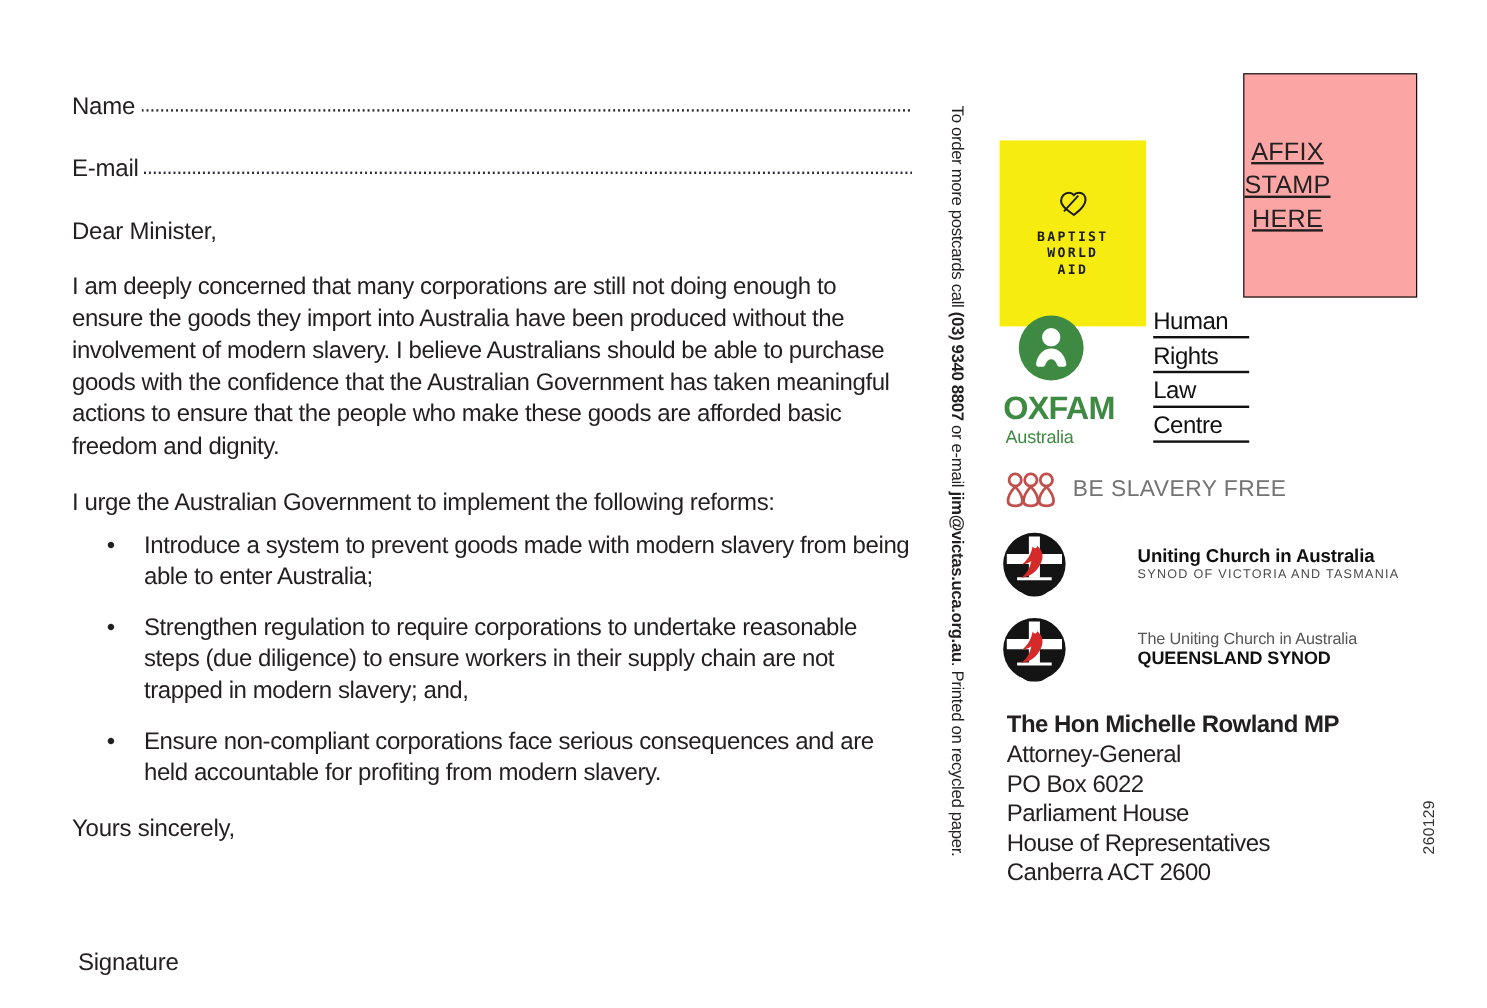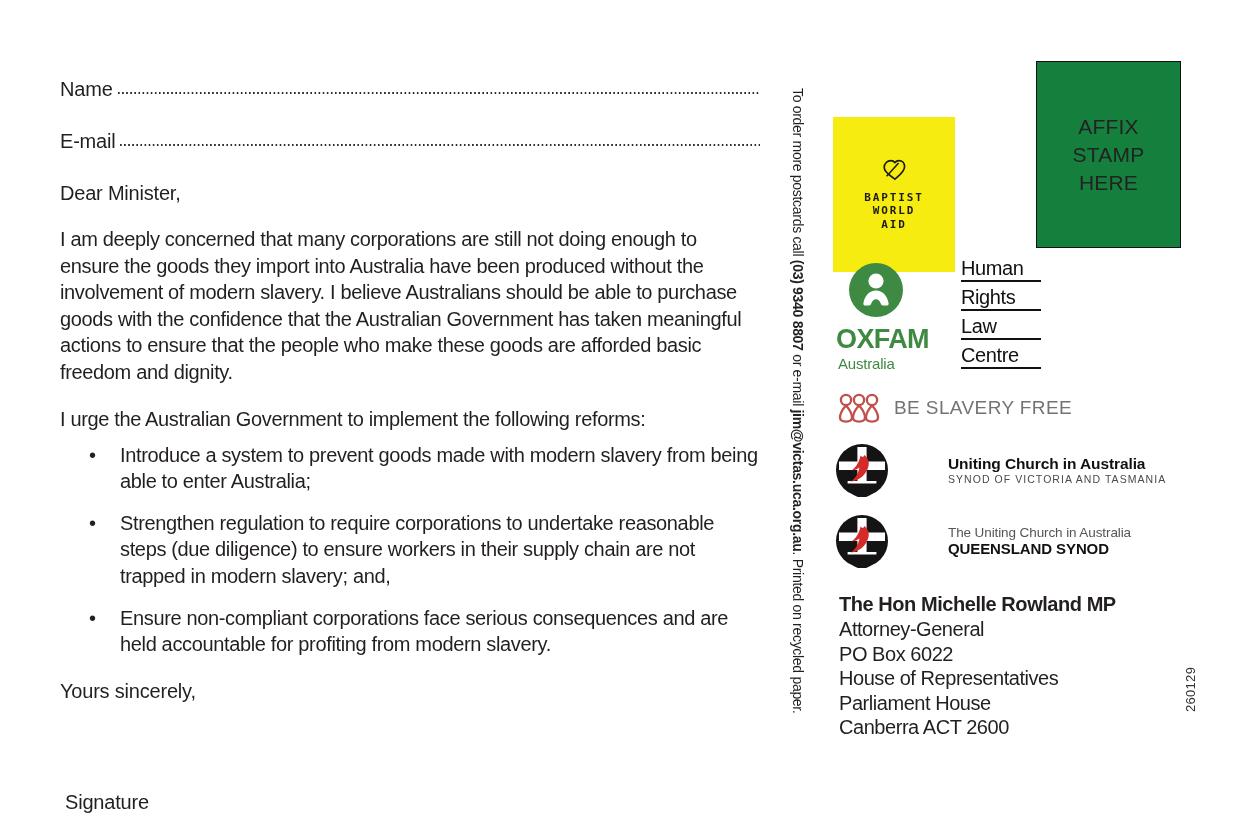--- a/index.html
+++ b/index.html
@@ -40,21 +40,21 @@
     margin-left: 5px;
     background-image: repeating-linear-gradient(
         to right,
         #2b2b33 0px, #2b2b33 1.6px,
         rgba(0,0,0,0) 1.6px, rgba(0,0,0,0) 4.1px);
     background-repeat: repeat-x;
     background-size: 4.1px 2px;
     background-position: left bottom 2px;
   }
 
-  .field-name   { margin-top: 0; }
+  .field-name   { margin-top: 0; align-items: center; }
   .field-email  { margin-top: 29px; text-align: center; }
 
   .salutation {
     font-size: 20px;
     margin-top: 29px;
     letter-spacing: -0.2px;
   }
 
   .para {
     font-size: 20px;
@@ -290,24 +290,24 @@
   }
 
   
   .stamp-box {
     position: absolute;
     left: 203px;
     top: 61px;
     width: 143px;
     height: 185px;
     border: 1.6px solid #111;
-    background: #15803d;
+    background: #fca5a5;
     display: flex;
     align-items: center;
-    justify-content: center;
+    text-decoration: underline;
   }
   .stamp-text {
     font-size: 21px;
     line-height: 28px;
     text-align: center;
     letter-spacing: 0.2px;
     color: #222;
   }
 
   
@@ -445,22 +445,22 @@
     <div class="uca-labels">
       <div class="uca-qld-line1">The Uniting Church in Australia</div>
       <div class="uca-qld-line2">QUEENSLAND SYNOD</div>
     </div>
   </div>
 
   <div class="address">
     <div class="address-name">The Hon Michelle Rowland MP</div>
     <div class="address-line">Attorney-General</div>
     <div class="address-line">PO Box 6022</div>
+    <div class="address-line">Parliament House</div>
     <div class="address-line">House of Representatives</div>
-    <div class="address-line">Parliament House</div>
     <div class="address-line">Canberra ACT 2600</div>
   </div>
 
   <div class="stamp-box">
     <div class="stamp-text">
       <div>AFFIX</div>
       <div>STAMP</div>
       <div>HERE</div>
     </div>
   </div>

